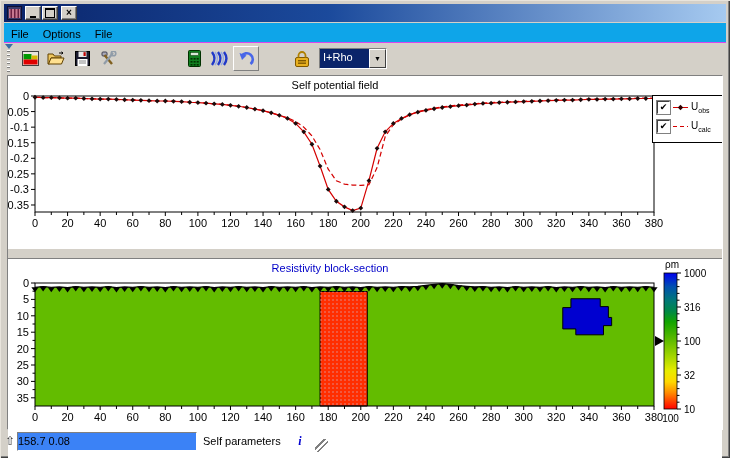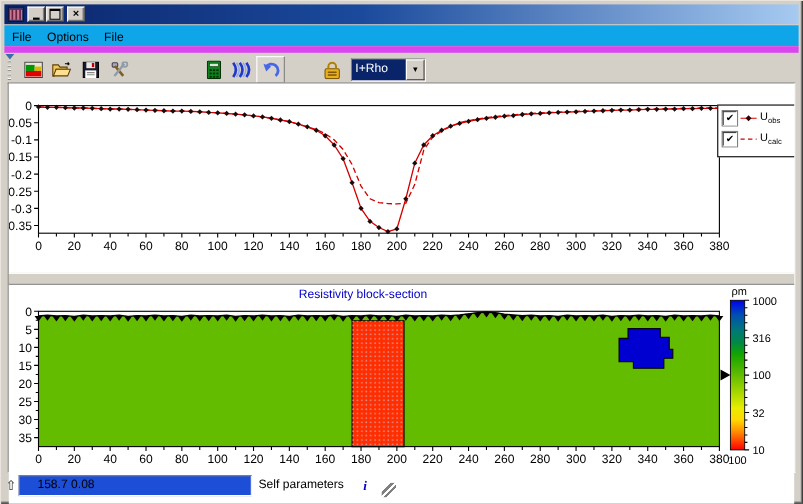--- a/index.html
+++ b/index.html
@@ -26,21 +26,21 @@
   }
   .wbtn.close{margin-left:2px;}
   .glyph-min{display:block;width:6px;height:2px;background:#000;margin-top:7px;}
   .glyph-max{display:block;width:8px;height:7px;border:1px solid #000;border-top:2px solid #000;}
   
   .menubar{position:absolute;left:4px;right:4px;top:23px;height:19px;display:flex;align-items:flex-end;background:#0ea5e9;}
   .menu-item{font-size:11px;padding:2px 7px;color:#000;}
   
   .toolbar{
     position:absolute;left:4px;right:4px;top:42px;height:31px;background:#D4D0C8;
-    border-top:6px solid #d946ef;display:flex;align-items:center;
+    border-top:1px solid #d946ef;display:flex;align-items:center;
   }
   .rebar-chevron{position:absolute;left:1px;top:1px;width:0;height:0;
     border-left:4px solid transparent;border-right:4px solid transparent;border-top:5px solid #3A6EA5;}
   .tgrip{width:7px;height:22px;margin:4px 4px 0 2px;
     background:repeating-linear-gradient(180deg,#fff 0 1px,#808080 1px 2px,transparent 2px 4px);
     background-size:3px 4px;background-repeat:repeat-y;background-position:1px 0;}
   .tbtn{
     width:26px;height:25px;padding:0;background:transparent;border:1px solid transparent;
     display:flex;align-items:center;justify-content:center;flex:none;
   }
@@ -90,21 +90,21 @@
   }
   .ll{font-size:10px;color:#000;white-space:nowrap;}
   .ll sub{font-size:7px;}
   
   .statusbar{
     position:absolute;left:3px;right:3px;top:430px;height:22px;
     display:flex;align-items:center;font-size:11px;color:#000;
   }
   .sb-icon{width:14px;text-align:center;font-size:12px;color:#303030;flex:none;}
   .sb-panel{
-    height:17px;line-height:16px;padding:0 16px;background:#1d4ed8;
+    height:17px;line-height:16px;padding:0 0;background:#3b82f6;
     border:1px solid;border-color:#808080 #fff #fff #808080;white-space:nowrap;overflow:hidden;
   }
   .sb-coords{width:178px;flex:none;}
   .sb-label{width:84px;flex:none;padding-left:6px;}
   .sb-value{width:240px;flex:none;}
   .sb-info{width:26px;flex:none;text-align:center;color:#0000D0;font-weight:bold;font-size:12px;font-family:"Liberation Serif",serif;font-style:italic;}
   .sb-mode{flex:1;}
   .resize-grip{
     width:13px;height:13px;flex:none;margin-left:2px;align-self:flex-end;
     background:
@@ -226,20 +226,21 @@
   </button>
 
   <div class="combobox">
     <span class="combo-text">I+Rho</span>
     <span class="combo-arrow">▼</span>
   </div>
 </div>
 
 <div class="charts">
   <div class="panel top-panel">
+    <div class="chart-title">Self potential field</div>
     <svg id="sp-chart" class="chartsvg" width="714" height="172">
         <rect x="27" y="20" width="619" height="116" fill="none" stroke="#000"></rect>
         <line x1="23" x2="27" y1="20" y2="20" stroke="#000"></line>
         <text x="21" y="24" text-anchor="end" font-size="11" fill="#000" font-family="Liberation Sans, sans-serif">0</text>
         <line x1="23" x2="27" y1="35.57046979865772" y2="35.57046979865772" stroke="#000"></line>
         <text x="21" y="39.57046979865772" text-anchor="end" font-size="11" fill="#000" font-family="Liberation Sans, sans-serif">-0.05</text>
         <line x1="23" x2="27" y1="51.14093959731544" y2="51.14093959731544" stroke="#000"></line>
         <text x="21" y="55.14093959731544" text-anchor="end" font-size="11" fill="#000" font-family="Liberation Sans, sans-serif">-0.1</text>
         <line x1="23" x2="27" y1="66.71140939597315" y2="66.71140939597315" stroke="#000"></line>
         <text x="21" y="70.71140939597315" text-anchor="end" font-size="11" fill="#000" font-family="Liberation Sans, sans-serif">-0.15</text>

